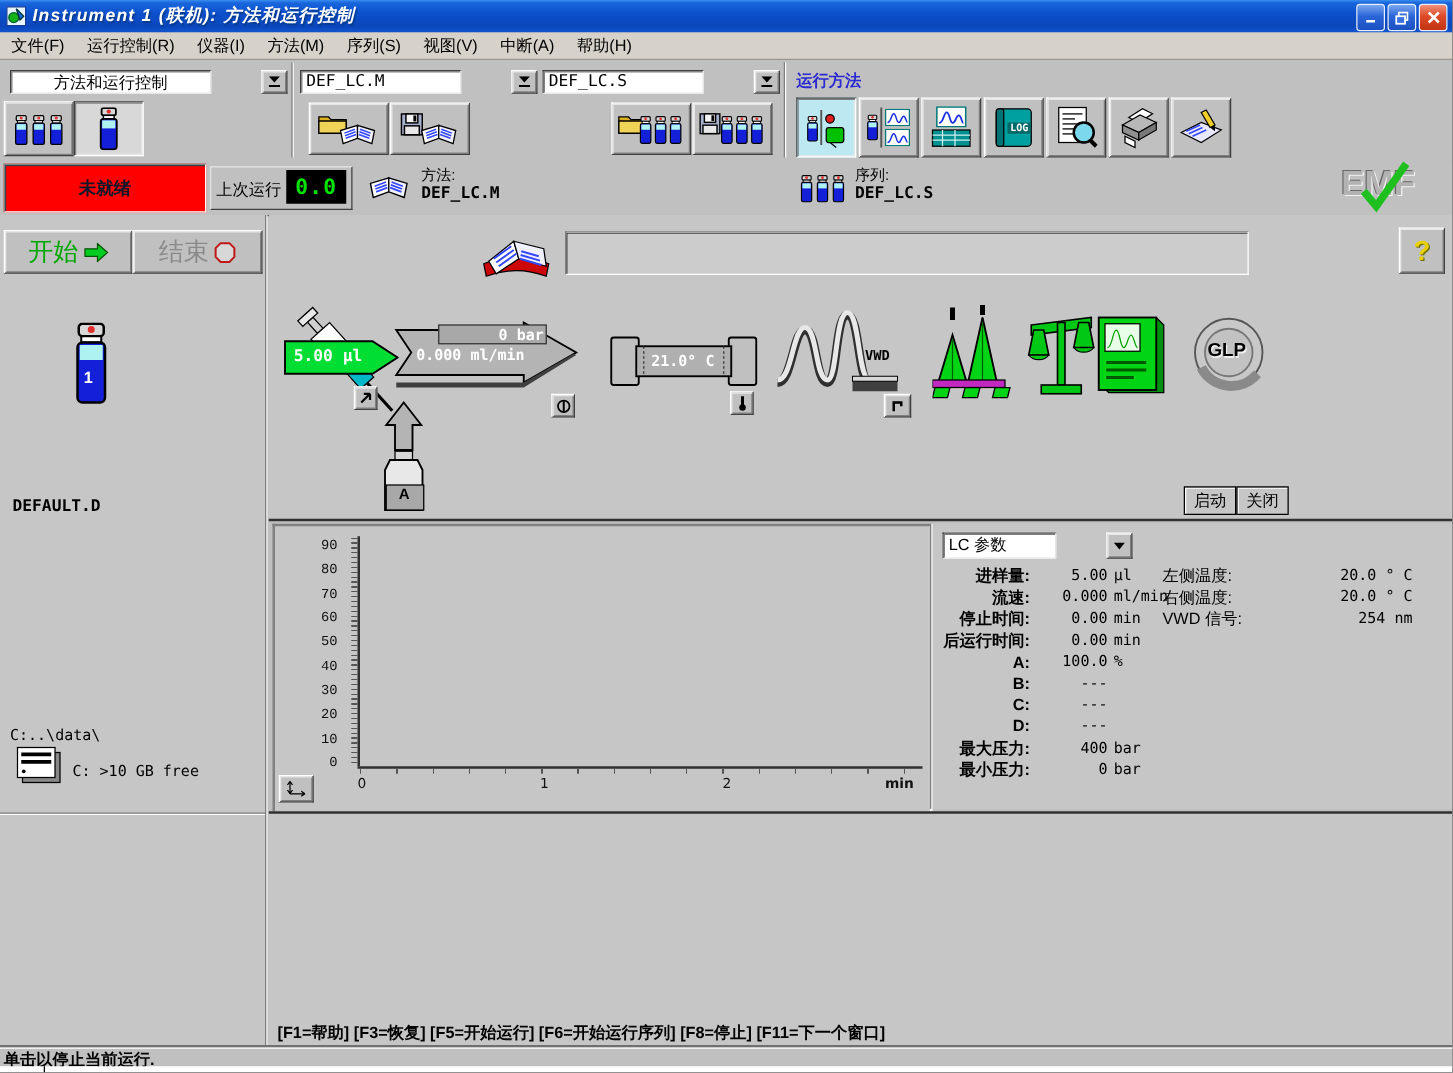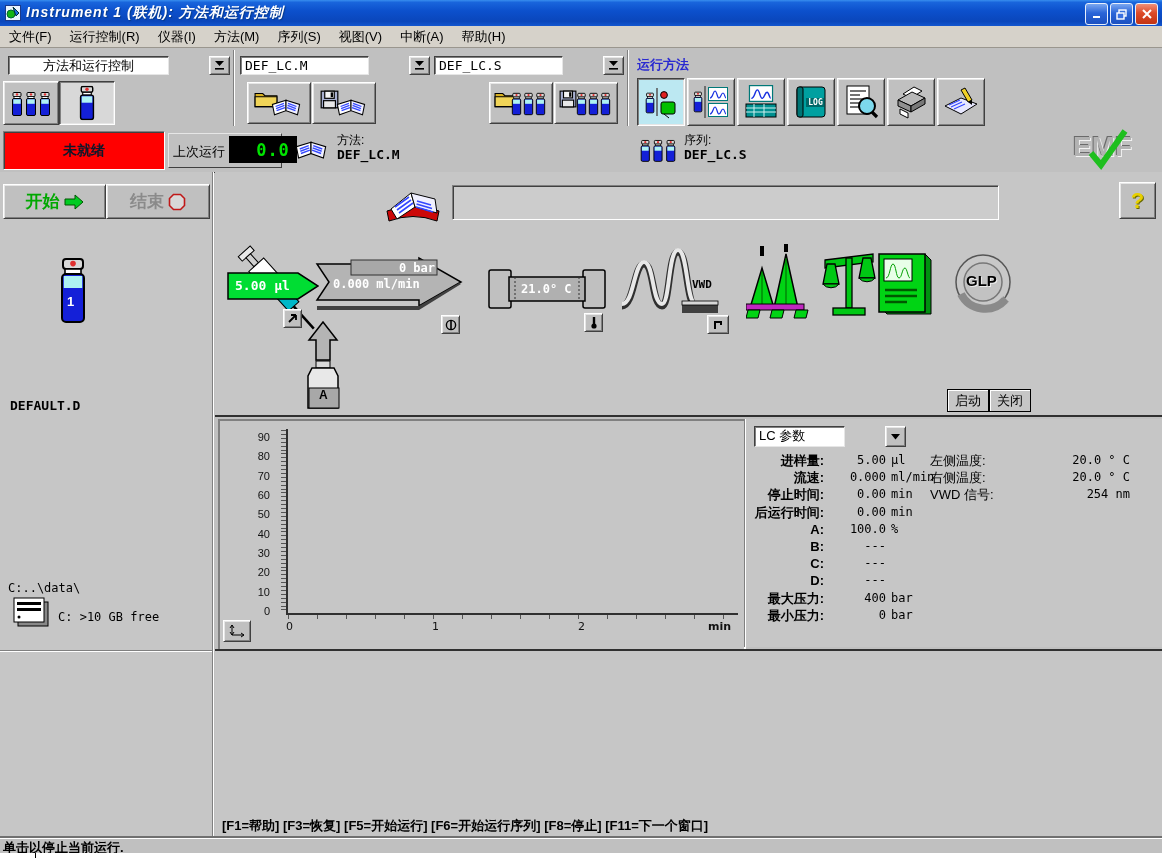--- a/index.html
+++ b/index.html
@@ -39,44 +39,44 @@
     box-shadow:inset 1px 1px 0 #808080;font-size:13px;line-height:17px;padding:0 4px;
     overflow:hidden;white-space:nowrap;font-family:"DejaVu Sans Mono",monospace;}
   .combo .arrow{width:19px;}
   .tbtn{display:flex;align-items:center;justify-content:center;}
   .grp-label{color:#2a2ad0;font-size:13px;font-weight:bold;}
   
   .statusrow{left:0;top:128px;width:1162px;height:44px;background:#c0c0c0;border-bottom:1px solid #404040;}
   .notready{background:#ff0000;color:#0f172a;font-weight:bold;font-size:14px;
     display:flex;align-items:center;justify-content:center;}
   .lcd{background:#000;color:#00e400;font-family:"DejaVu Sans Mono",monospace;
-    font-weight:bold;font-size:17px;display:flex;align-items:center;justify-content:center;letter-spacing:1px;padding-left:20px;}
+    font-weight:bold;font-size:17px;display:flex;align-items:center;justify-content:center;letter-spacing:1px;}
   .slabel{font-size:12px;white-space:nowrap;}
   .sval{font-size:13px;font-weight:bold;font-family:"DejaVu Sans Mono",monospace;white-space:nowrap;}
   .emf{font-size:28px;font-weight:bold;color:#b2b2b2;letter-spacing:0px;
     text-shadow:1px 1px 0 #f2f2f2,-1px -1px 0 #6a6a6a;font-family:"Liberation Sans",sans-serif;}
   
-  .startstop{font-size:17px;font-weight:bold;display:flex;align-items:center;justify-content:center;gap:4px;}
+  .startstop{font-size:20px;font-weight:normal;display:flex;align-items:center;justify-content:center;gap:4px;}
   .start-label{color:#00a800;}
   .stop-label{color:#8a8a8a;}
   .smalltext{font-size:12px;font-family:"DejaVu Sans Mono",monospace;white-space:nowrap;}
   .boldmono{font-size:13px;font-weight:bold;font-family:"DejaVu Sans Mono",monospace;}
   
   .diagram{left:215px;top:172px;width:947px;height:243px;background:#c6c6c6;border-bottom:2px solid #303030;}
   .helpbtn{color:#e8d000;font-weight:bold;font-size:22px;display:flex;align-items:center;justify-content:center;
     text-shadow:1px 1px 0 #6a6a00;}
   .devtext{color:#ffffff;font-weight:bold;font-family:"DejaVu Sans Mono",monospace;white-space:nowrap;}
   .minibtn{width:17px;height:17px;display:flex;align-items:center;justify-content:center;}
   .flatbtn{background:#c6c6c6;border:1px solid #000;font-size:13px;
     display:flex;align-items:center;justify-content:center;box-shadow:inset 1px 1px 0 #fff;}
   
   .chartpanel{left:218px;top:419px;width:524px;height:228px;background:#c6c6c6;
     border:2px solid;border-color:#808080 #ffffff #ffffff #808080;}
   .tick-label{position:absolute;font-size:11px;text-align:right;width:30px;
-    font-family:Liberation Sans, sans-serif;color:#111;}
+    font-family:Liberation Mono, monospace;color:#111;}
   .xtick-label{position:absolute;font-size:11px;color:#111;font-family:"DejaVu Sans",sans-serif;}
   
   .paramgrid{display:grid;grid-template-columns:110px 62px 62px;font-size:13px;line-height:17.2px;}
   .paramgrid .lab{text-align:right;white-space:nowrap;font-weight:bold;}
   .paramgrid .val{text-align:right;font-family:"DejaVu Sans Mono",monospace;font-size:12px;white-space:nowrap;}
   .paramgrid .unit{text-align:left;padding-left:5px;font-family:"DejaVu Sans Mono",monospace;font-size:12px;white-space:nowrap;}
   .paramgrid2{display:grid;grid-template-columns:95px 105px;font-size:13px;line-height:17.2px;}
   .paramgrid2 .lab{text-align:left;white-space:nowrap;}
   .paramgrid2 .val{text-align:right;font-family:"DejaVu Sans Mono",monospace;font-size:12px;white-space:nowrap;}
   

